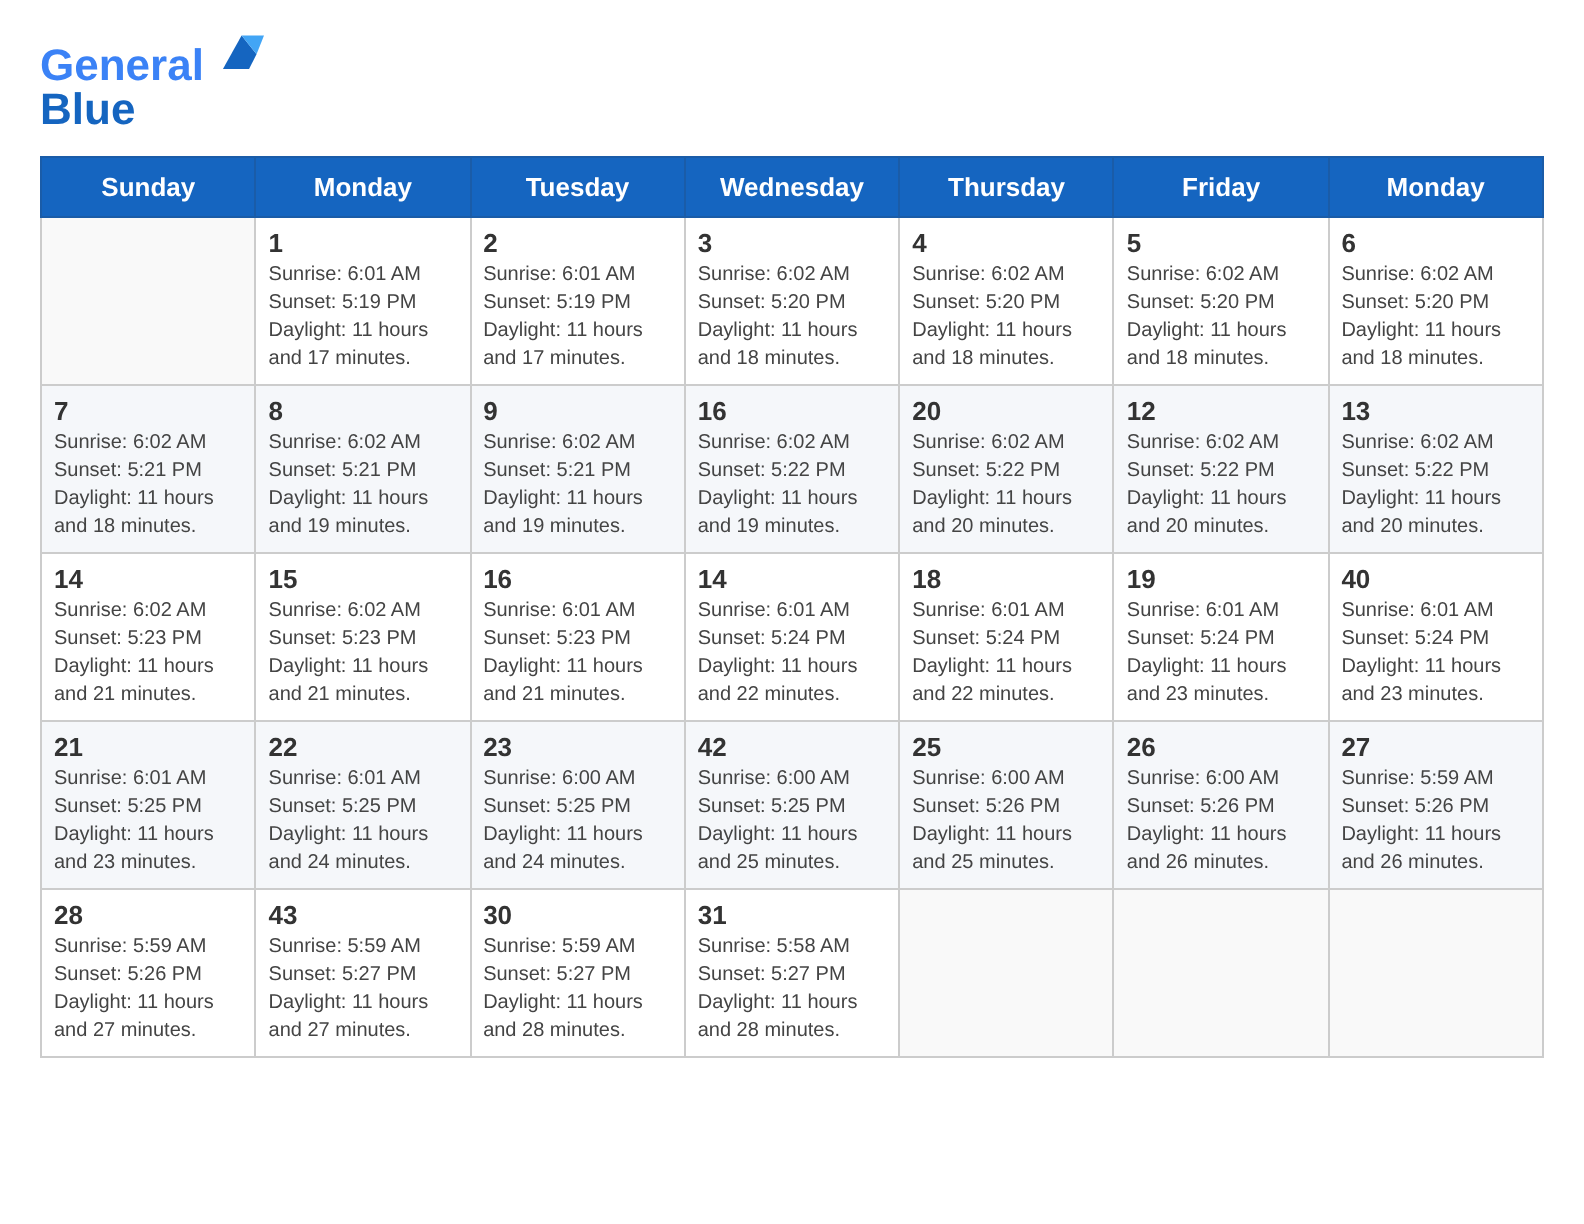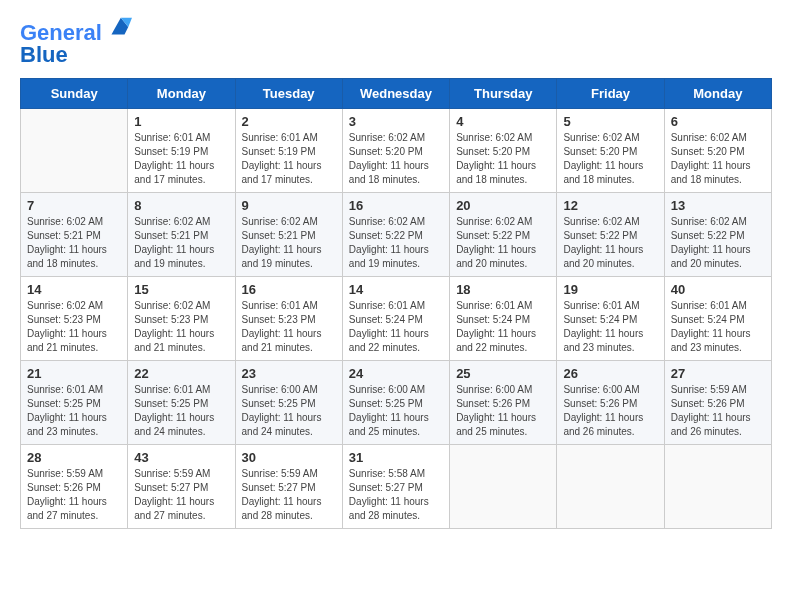--- a/index.html
+++ b/index.html
@@ -207,21 +207,21 @@
         </td>
         <td>
           <span class="day-number">22</span>
           <div class="day-info">Sunrise: 6:01 AM<br>Sunset: 5:25 PM<br>Daylight: 11 hours and 24 minutes.</div>
         </td>
         <td>
           <span class="day-number">23</span>
           <div class="day-info">Sunrise: 6:00 AM<br>Sunset: 5:25 PM<br>Daylight: 11 hours and 24 minutes.</div>
         </td>
         <td>
-          <span class="day-number">24</span>
+          <span class="day-number">42</span>
           <div class="day-info">Sunrise: 6:00 AM<br>Sunset: 5:25 PM<br>Daylight: 11 hours and 25 minutes.</div>
         </td>
         <td>
           <span class="day-number">25</span>
           <div class="day-info">Sunrise: 6:00 AM<br>Sunset: 5:26 PM<br>Daylight: 11 hours and 25 minutes.</div>
         </td>
         <td>
           <span class="day-number">26</span>
           <div class="day-info">Sunrise: 6:00 AM<br>Sunset: 5:26 PM<br>Daylight: 11 hours and 26 minutes.</div>
         </td>

